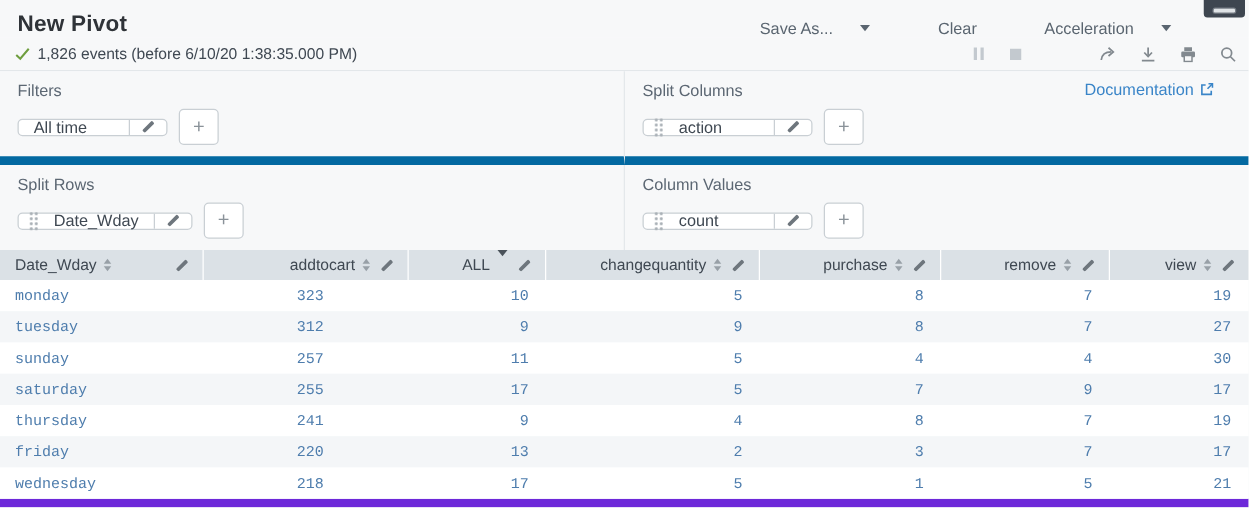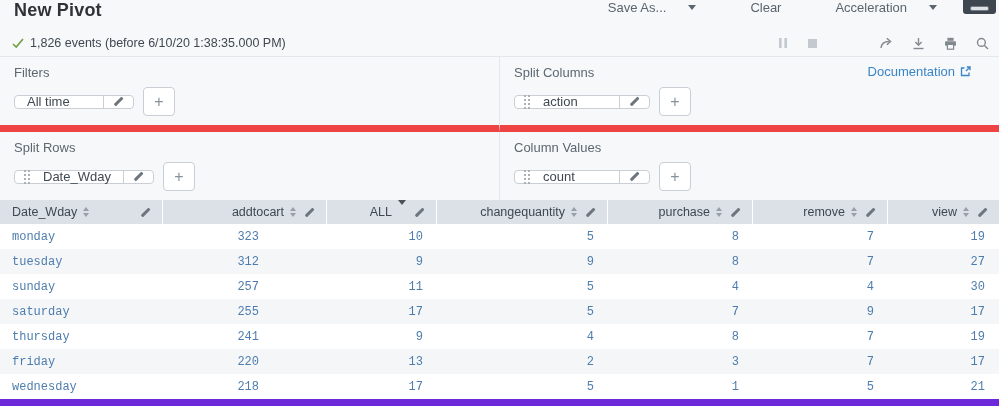--- a/index.html
+++ b/index.html
@@ -1,41 +1,41 @@
 <!DOCTYPE html>
 <html><head>
 <meta charset="utf-8">
 <style>
   * { margin:0; padding:0; box-sizing:border-box; }
   html,body { background:#fafbfc; }
   body { font-family:"Liberation Sans","DejaVu Sans",sans-serif; }
   .app { position:relative; width:999px; height:406px; overflow:hidden; background:#fafbfc; }
 
   
-  .titlebar { position:relative; height:30px; background:#f7f8f9; display:flex; align-items:flex-start; padding-left:14px; }
+  .titlebar { position:relative; height:30px; background:#f7f8f9; display:flex; align-items:flex-end; padding-left:14px; }
   .page-title { font-size:18px; font-weight:bold; color:#2f3338; letter-spacing:.2px; }
   .titlebar-actions { margin-left:auto; display:flex; align-items:center; gap:30px; margin-right:62px; color:#5a6570; font-size:13px; }
   .menu-btn { display:flex; align-items:center; gap:22px; cursor:pointer;margin-left:24px; }
   .caret-down { width:0; height:0; border-left:4px solid transparent; border-right:4px solid transparent; border-top:5px solid #5a6570; }
   .dark-btn { position:absolute; top:-7px; right:3px; width:33px; height:21px; background:#3e4650; border-radius:3px; display:flex; align-items:flex-end; justify-content:center; padding-bottom:4px; cursor:pointer; }
   .dark-btn .bar { width:17px; height:3px; background:#dfe3e6; border-radius:1px; box-shadow:0 0 0 1px #747b83; }
 
   
   .statusbar { height:27px; background:#f7f8f9; border-bottom:1px solid #e3e7ea; display:flex; align-items:center; padding:0 10px 0 12px; }
   .check-icon { margin-right:6px; display:inline-flex; }
   .events-text { font-size:12.5px; color:#3f4852; }
   .job-icons { margin-left:auto; display:flex; align-items:center; gap:19px; }
   .job-icons .spacer { width:24px; }
   .icn { display:inline-flex; align-items:center; justify-content:center; cursor:pointer; }
 
   
   .config { position:relative; background:#f7f8f9; display:grid; grid-template-columns:500px 499px; }
   .quadrant { padding:8px 14px 9px 14px; }
   .q-left { border-right:1px solid #e4e8eb; }
-  .q-top { border-bottom:7px solid #ef4444; }
+  .q-top { border-bottom:7px solid #0369a1; }
   .q-label { font-size:13px; color:#5c6773; margin-bottom:7px; }
   .q-row { display:flex; align-items:center; gap:9px; }
   .pill-group { display:inline-flex; align-items:center; height:14px; background:#fff; border:1px solid #c9cfd4; border-radius:4px; cursor:pointer; }
   .drag-handle { width:8px; height:16px; margin-left:8px; background:radial-gradient(circle,#a9b0b6 1px,transparent 1.3px); background-size:4px 4px; }
   .pill-value { padding:0 12px; font-size:13px; color:#3f4852; min-width:88px; }
   .pill-edit { width:30px; align-self:stretch; border-left:1px solid #c9cfd4; display:flex; align-items:center; justify-content:center; cursor:pointer; }
   .pencil-bar { display:block; width:11px; height:2.6px; background:#6e767d; border-radius:1px; transform:rotate(-45deg); }
   .add-btn { width:32px; height:29px; background:#fff; border:1px solid #c9cfd4; border-radius:4px; color:#8a9299; font-size:16px; line-height:1; cursor:pointer; display:flex; align-items:center; justify-content:center; }
   .doc-link { position:absolute; top:7px; right:28px; display:flex; align-items:center; gap:5px; color:#3a85c8; font-size:13px; text-decoration:none; cursor:pointer; }
 

